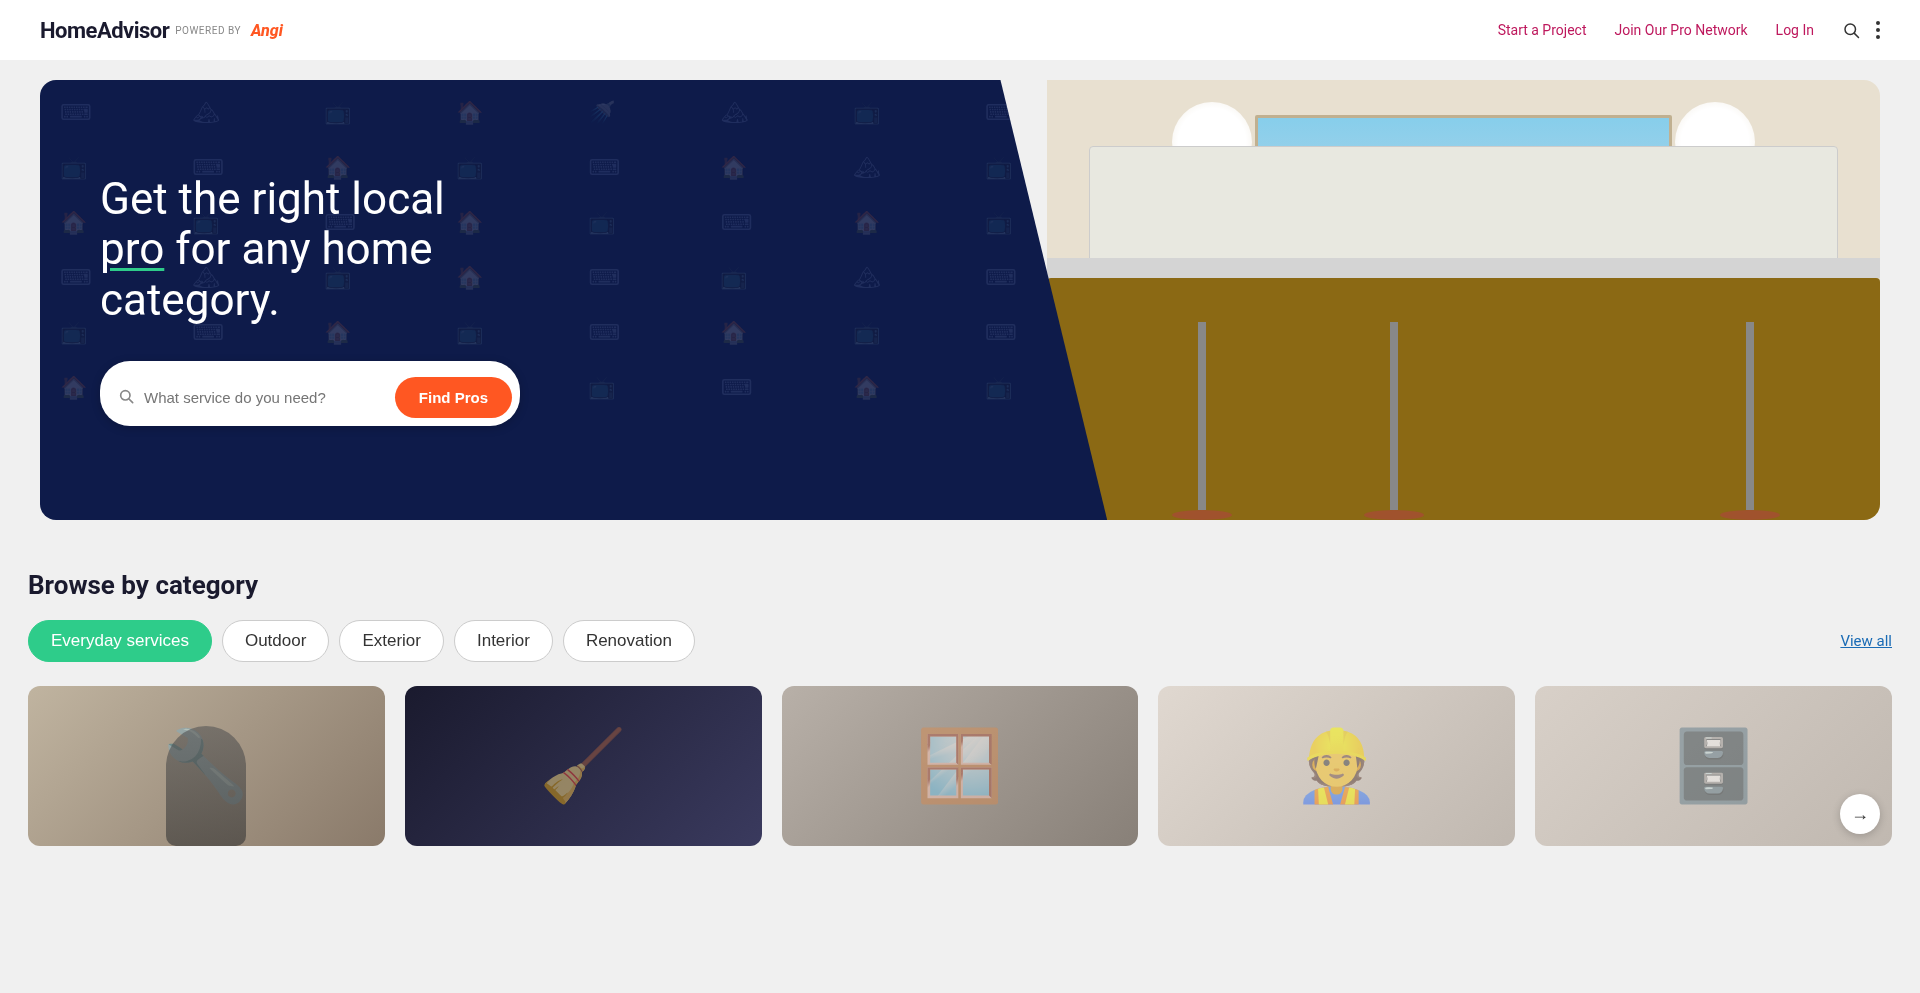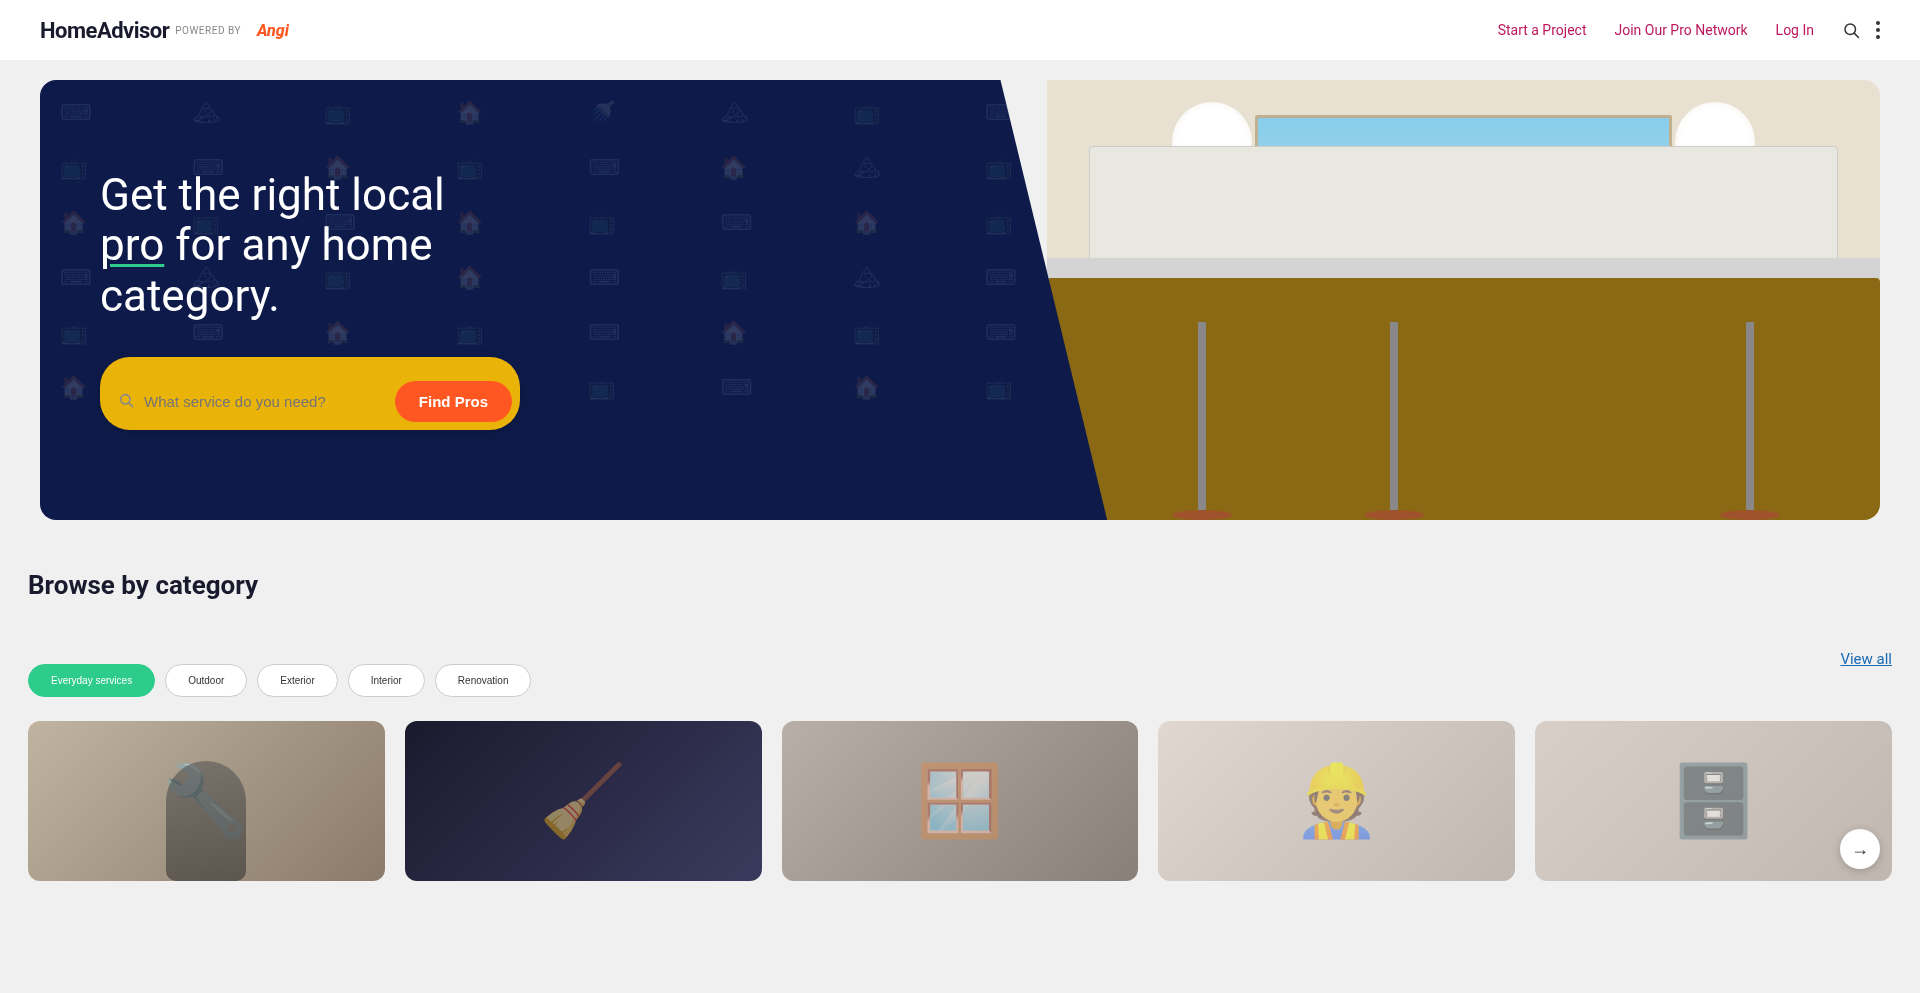--- a/index.html
+++ b/index.html
@@ -27,21 +27,21 @@
       font-size: 22px;
       font-weight: 700;
       color: #1a1a2e;
       letter-spacing: -0.5px;
     }
     .powered-by {
       font-size: 10px;
       color: #888;
       text-transform: uppercase;
       letter-spacing: 0.5px;
-      margin-right: 10px;
+      margin-right: 4px;
     }
     .angi-logo {
       font-size: 16px;
       font-weight: 800;
       color: #ff5722;
       font-style: italic;
     }
     .navbar-right {
       display: flex;
       align-items: center;
@@ -119,23 +119,23 @@
       color: #fff;
       text-decoration: underline;
       text-decoration-color: #2ecc8a;
       text-underline-offset: 4px;
       text-decoration-thickness: 3px;
     }
     .hero-search {
       margin-top: 36px;
       display: flex;
       align-items: center;
-      background: #eab308;
+      background: #ffffff;
       border-radius: 30px;
-      padding: 24px 8px 8px 18px;
+      padding: 16px 8px 8px 18px;
       width: 420px;
       position: relative;
       z-index: 1;
       box-shadow: 0 2px 10px rgba(0,0,0,0.2);
     }
     .search-icon-wrap {
       color: #888;
       font-size: 16px;
       margin-right: 10px;
     }
@@ -265,25 +265,24 @@
     }
     .tabs-left {
       display: flex;
       gap: 10px;
     }
     .tab-btn {
       padding: 10px 22px;
       border-radius: 24px;
       border: 1.5px solid #ccc;
       background: #fff;
-      font-size: 10px;
+      font-size: 17px;
       color: #333;
       cursor: pointer;
       font-weight: 500;
-      margin-top: 44px;
     }
     .tab-btn.active {
       background: #2ecc8a;
       border-color: #2ecc8a;
       color: #fff;
     }
     .view-all-link {
       color: #1a6bb5;
       font-size: 15px;
       text-decoration: underline;

